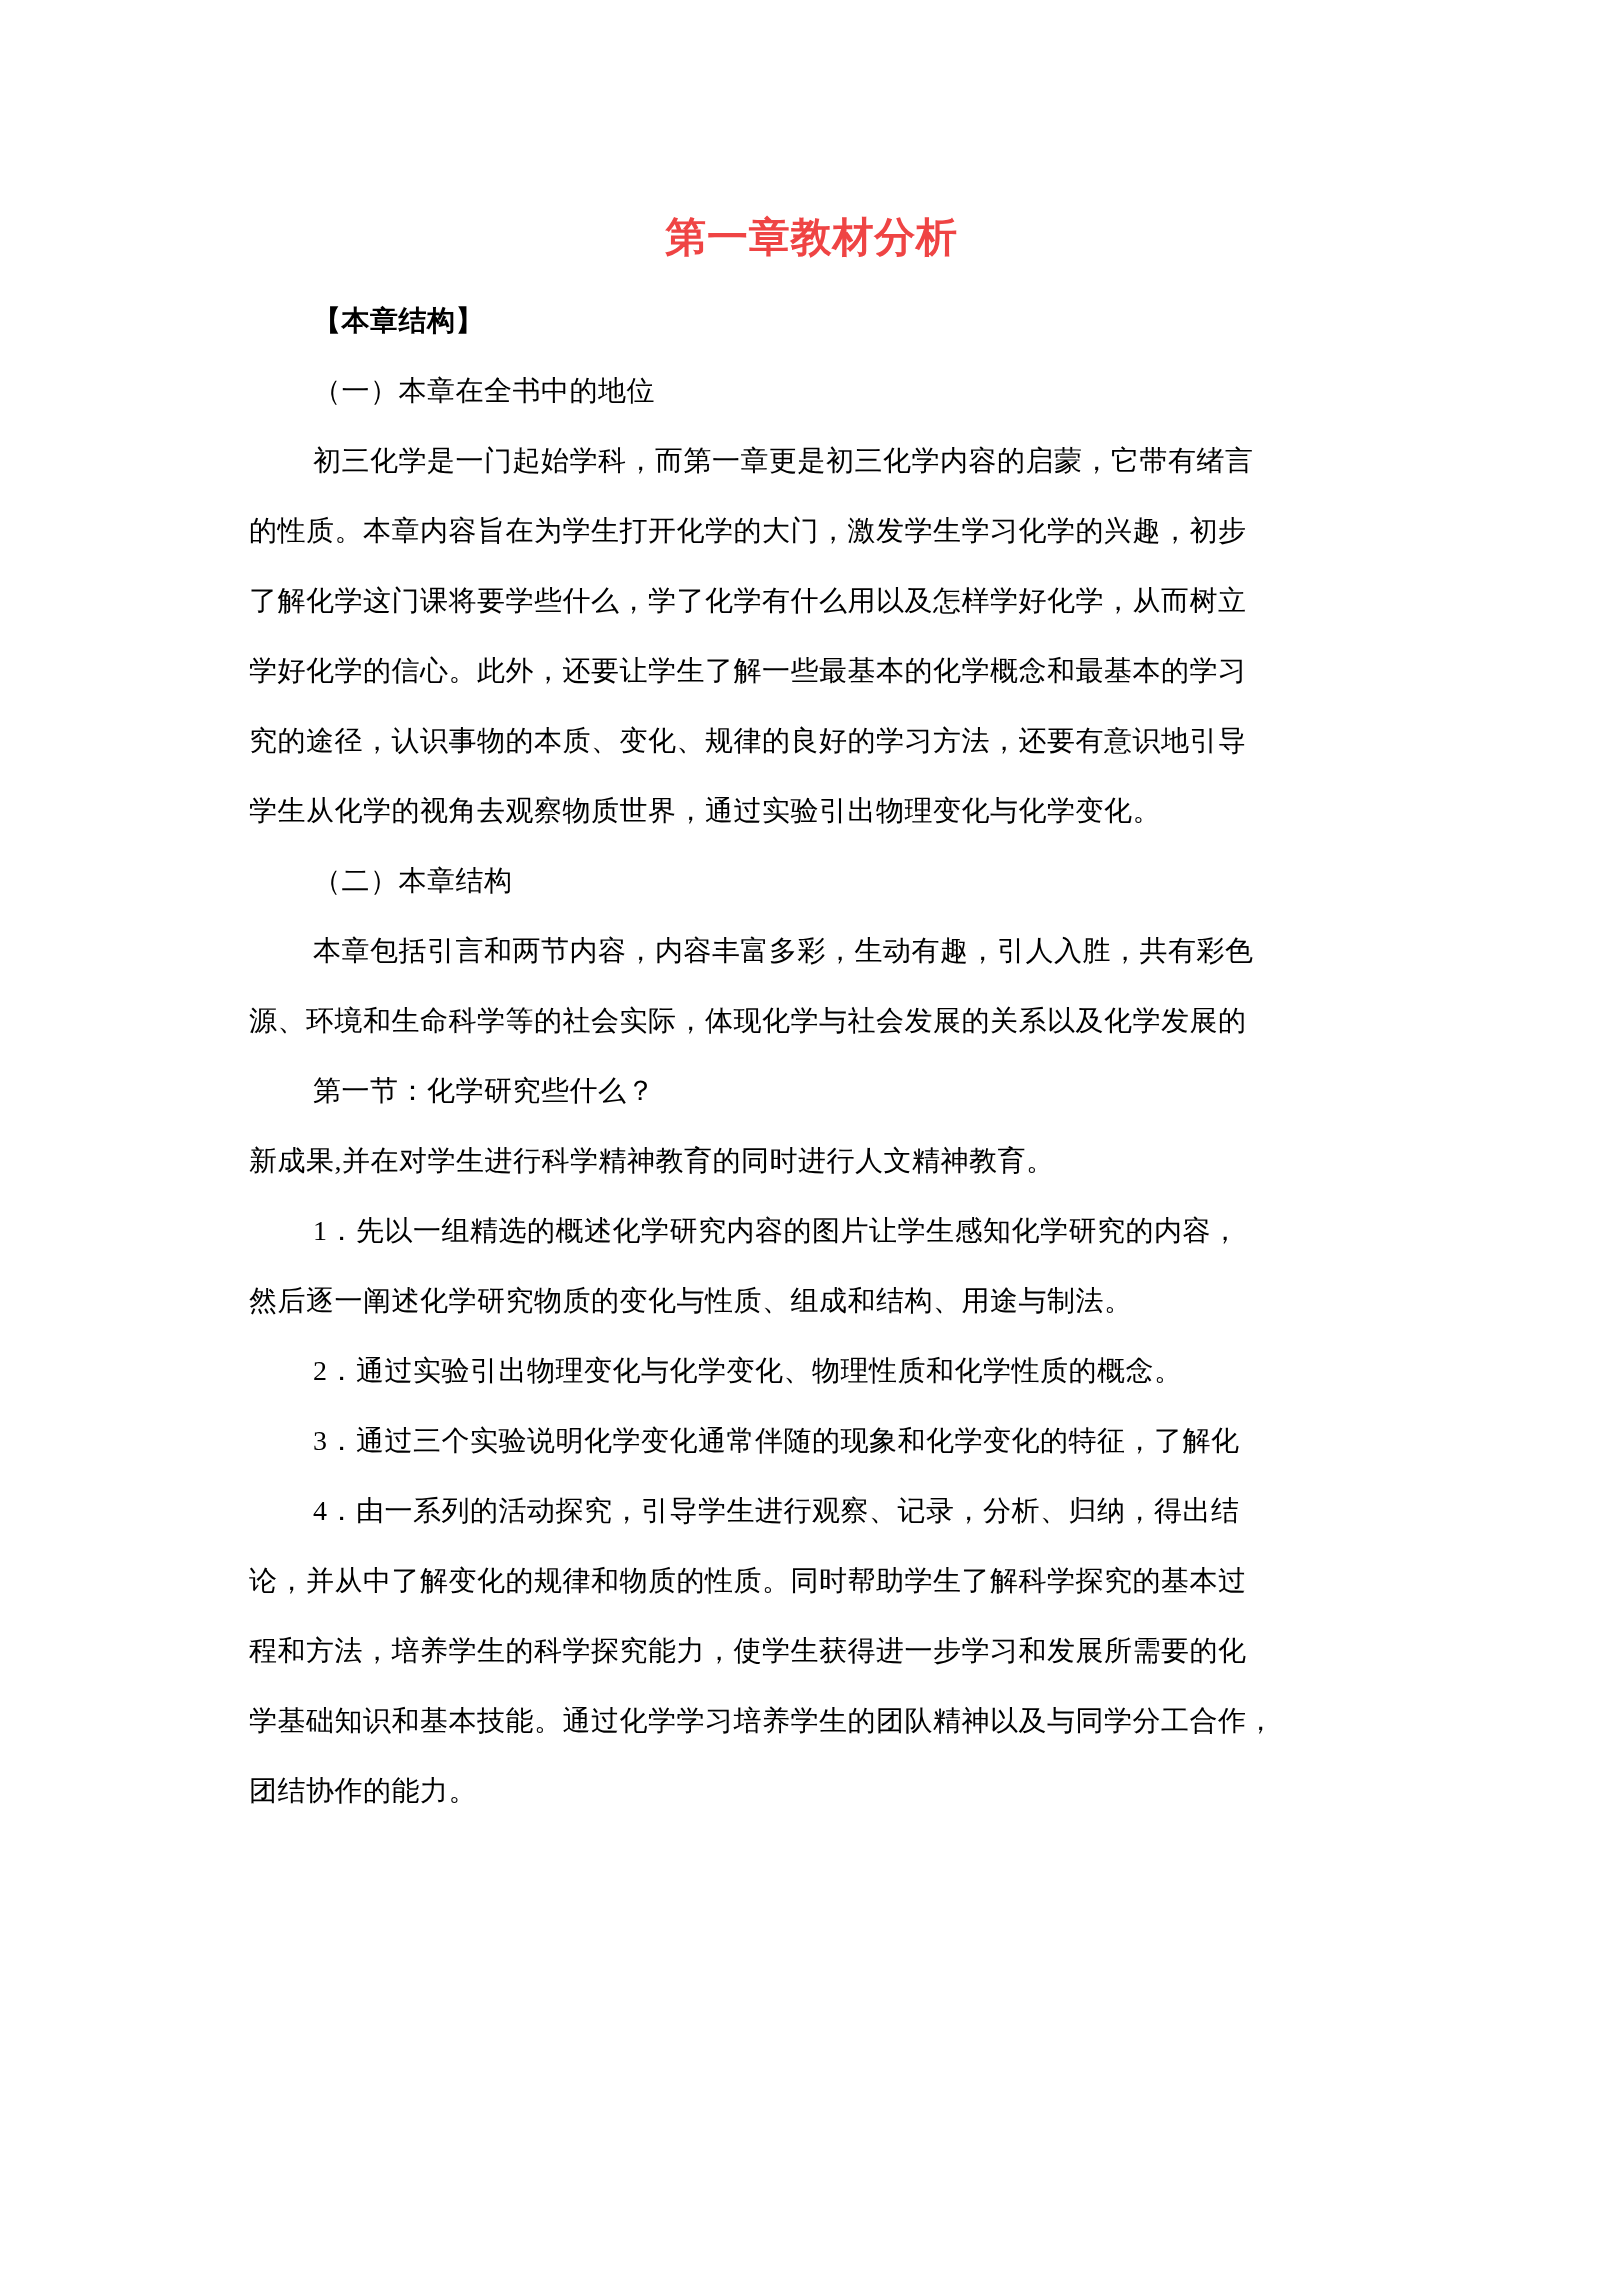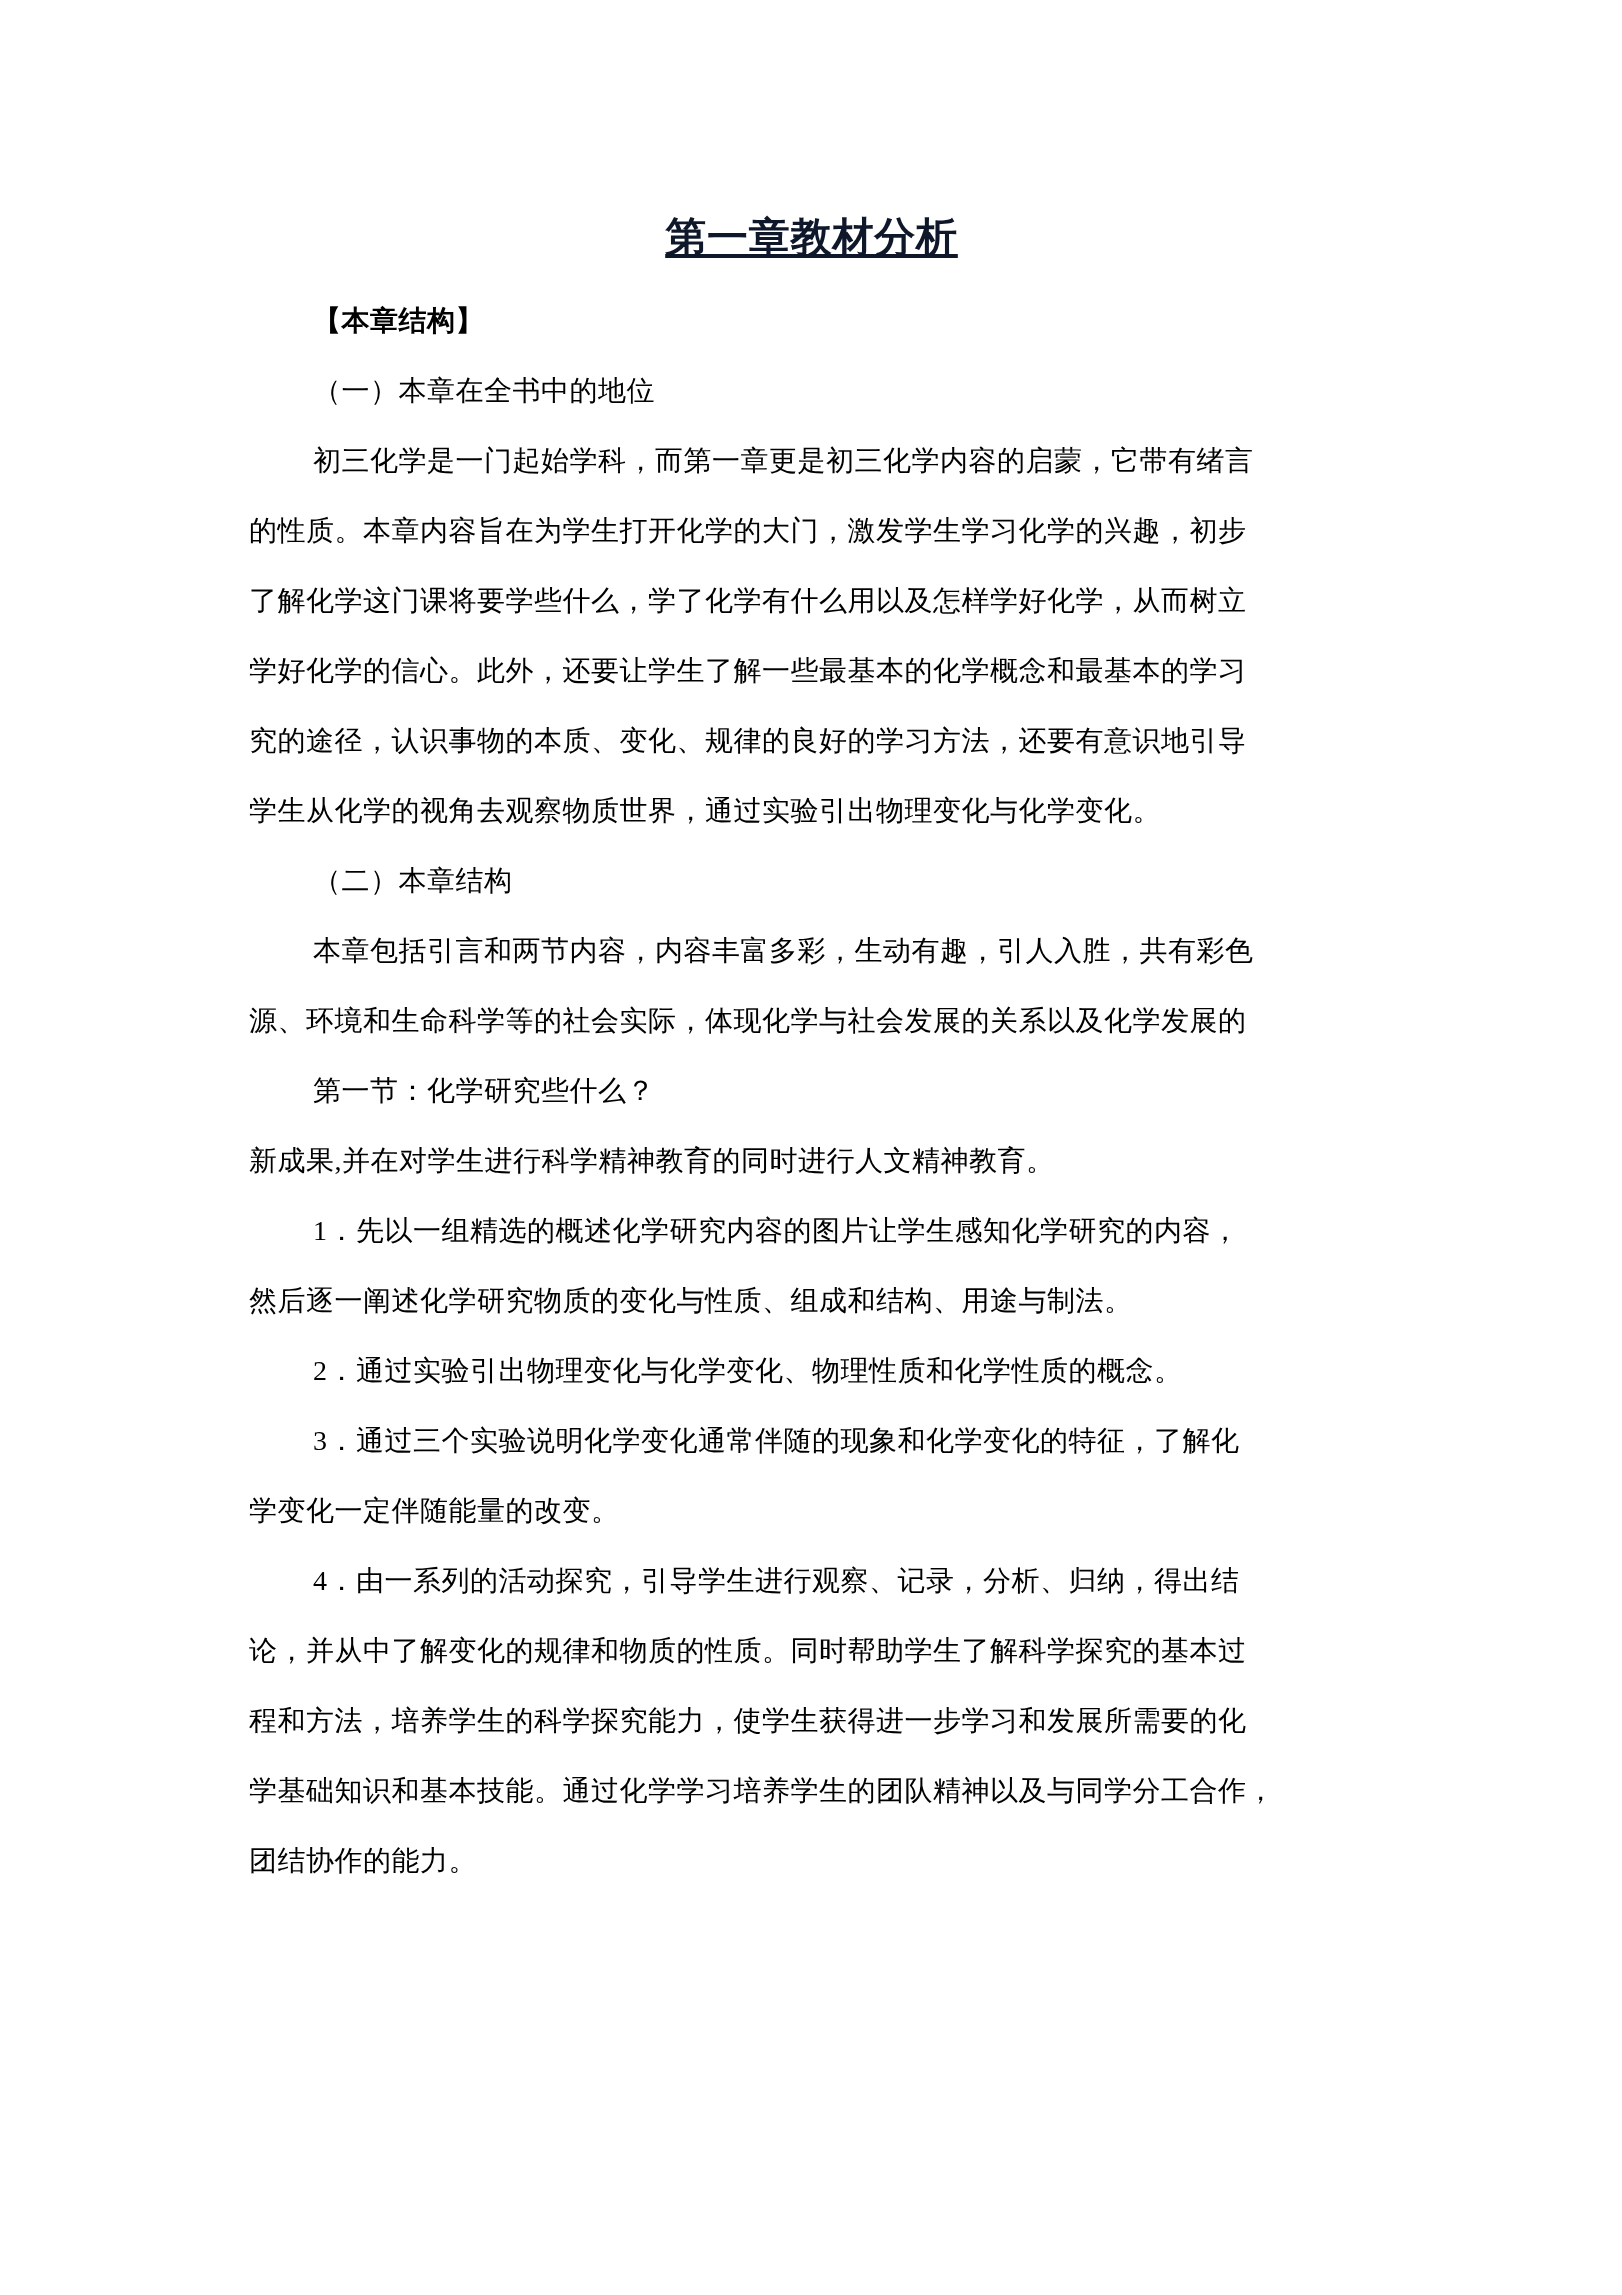--- a/index.html
+++ b/index.html
@@ -45,40 +45,39 @@
     padding-left: 64px;
   }
   .line.bold {
     font-weight: bold;
   }
 </style>
 </head>
 <body>
 
 <div class="page" style="background: rgb(255, 255, 255); color: rgb(0, 0, 0);">
-  <div class="doc-title" style="color: #0f172a; text-decoration: underline;">第一章教材分析</div>
+  <div class="doc-title" style="color: #ef4444;">第一章教材分析</div>
   <div class="doc-body">
       <div class="line indent bold">【本章结构】</div>
       <div class="line indent">（一）本章在全书中的地位</div>
       <div class="line indent">初三化学是一门起始学科，而第一章更是初三化学内容的启蒙，它带有绪言</div>
       <div class="line">的性质。本章内容旨在为学生打开化学的大门，激发学生学习化学的兴趣，初步</div>
       <div class="line">了解化学这门课将要学些什么，学了化学有什么用以及怎样学好化学，从而树立</div>
       <div class="line">学好化学的信心。此外，还要让学生了解一些最基本的化学概念和最基本的学习</div>
       <div class="line">究的途径，认识事物的本质、变化、规律的良好的学习方法，还要有意识地引导</div>
       <div class="line">学生从化学的视角去观察物质世界，通过实验引出物理变化与化学变化。</div>
       <div class="line indent">（二）本章结构</div>
       <div class="line indent">本章包括引言和两节内容，内容丰富多彩，生动有趣，引人入胜，共有彩色</div>
       <div class="line">源、环境和生命科学等的社会实际，体现化学与社会发展的关系以及化学发展的</div>
       <div class="line indent">第一节：化学研究些什么？</div>
       <div class="line">新成果,并在对学生进行科学精神教育的同时进行人文精神教育。</div>
       <div class="line indent">1．先以一组精选的概述化学研究内容的图片让学生感知化学研究的内容，</div>
       <div class="line">然后逐一阐述化学研究物质的变化与性质、组成和结构、用途与制法。</div>
       <div class="line indent">2．通过实验引出物理变化与化学变化、物理性质和化学性质的概念。</div>
       <div class="line indent">3．通过三个实验说明化学变化通常伴随的现象和化学变化的特征，了解化</div>
-      <div class="line">学变化一定伴随能量的改变。</div>
       <div class="line indent">4．由一系列的活动探究，引导学生进行观察、记录，分析、归纳，得出结</div>
       <div class="line">论，并从中了解变化的规律和物质的性质。同时帮助学生了解科学探究的基本过</div>
       <div class="line">程和方法，培养学生的科学探究能力，使学生获得进一步学习和发展所需要的化</div>
       <div class="line">学基础知识和基本技能。通过化学学习培养学生的团队精神以及与同学分工合作，</div>
       <div class="line">团结协作的能力。</div>
     </div>
 </div>
 
 
 </body></html>

